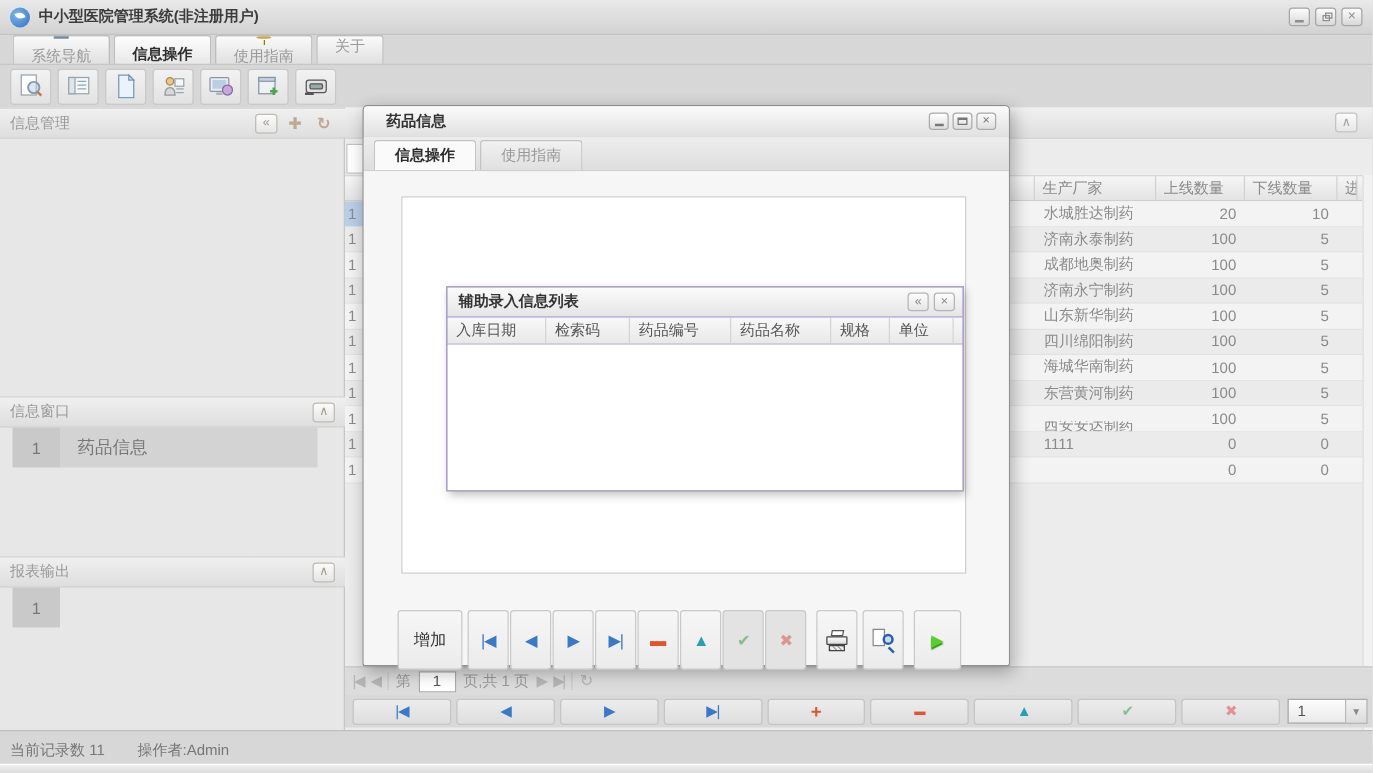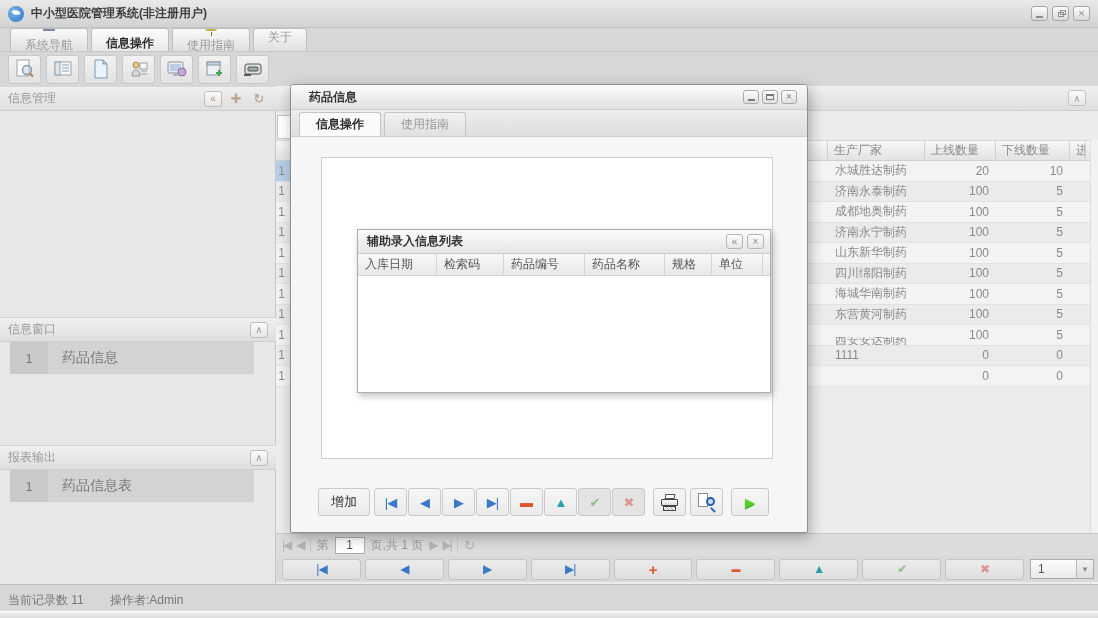--- a/index.html
+++ b/index.html
@@ -145,21 +145,21 @@
   .hbtn { width:17px; height:15px; border:1px solid #b5b5b5; border-radius:3px;
     background:linear-gradient(#fdfdfd,#e5e5e5); display:flex; align-items:center; justify-content:center;
     font-size:10px; color:#888; cursor:default; }
   .h-thead { display:flex; height:22px; background:linear-gradient(#f8f8f8,#e8e8e8); border-bottom:1px solid #d5d5d5; }
   .h-thead .th { font-size:12px; color:#555; display:flex; align-items:center; padding-left:7px;
     border-right:1px solid #d5d5d5; overflow:hidden; white-space:nowrap; }
   .h-body { height:116px; background:#fff; }
 
   
   .m-toolbar { position:absolute; left:27px; top:351px; display:flex; align-items:center; }
-  .mbtn { height:28px; border:1px solid #c9c9c9; border-radius:3px; background:linear-gradient(#f6f6f6,#ebebeb);
+  .mbtn { height:48px; border:1px solid #c9c9c9; border-radius:3px; background:linear-gradient(#f6f6f6,#ebebeb);
     display:flex; align-items:center; justify-content:center; cursor:default; }
   .mbtn.add { width:52px; font-size:13px; color:#333; margin-right:4px; }
   .mbtn.nv { width:33px; margin-right:1px; }
   .mbtn.pressed { background:#e3e3e3; }
   .mbtn.gap-l { margin-left:7px; }
   .mbtn .glyph { font-size:13px; }
   .icon-printer { width:20px; height:17px; position:relative; display:inline-block; }
   .ip-paper { position:absolute; left:5px; top:0; width:10px; height:5px; border:1px solid #555; background:#fff; transform:skewX(-10deg); }
   .ip-body { position:absolute; left:1px; top:5px; width:17px; height:7px; border:1px solid #444;
     background:linear-gradient(#fafafa,#ddd); border-radius:1px; }
@@ -298,21 +298,20 @@
     <div class="p-hdr" style="top:359px;">
       <span>报表输出</span>
       <span class="hdr-tools">
         <span class="sbtn">
             <span>∧</span>
           </span>
       </span>
     </div>
     <div class="s-item" style="top:384px;">
       <span class="num">1</span>
-      <span class="lbl">药品信息表</span>
     </div>
   </div>
 
   <div class="rpanel">
     <div class="rp-hdr">
       <span class="sbtn" style="border-color:#c4c4c4;color:#a0a0a0;">
           <span>∧</span>
         </span>
     </div>
     <div class="bg-input-sliver"></div>

